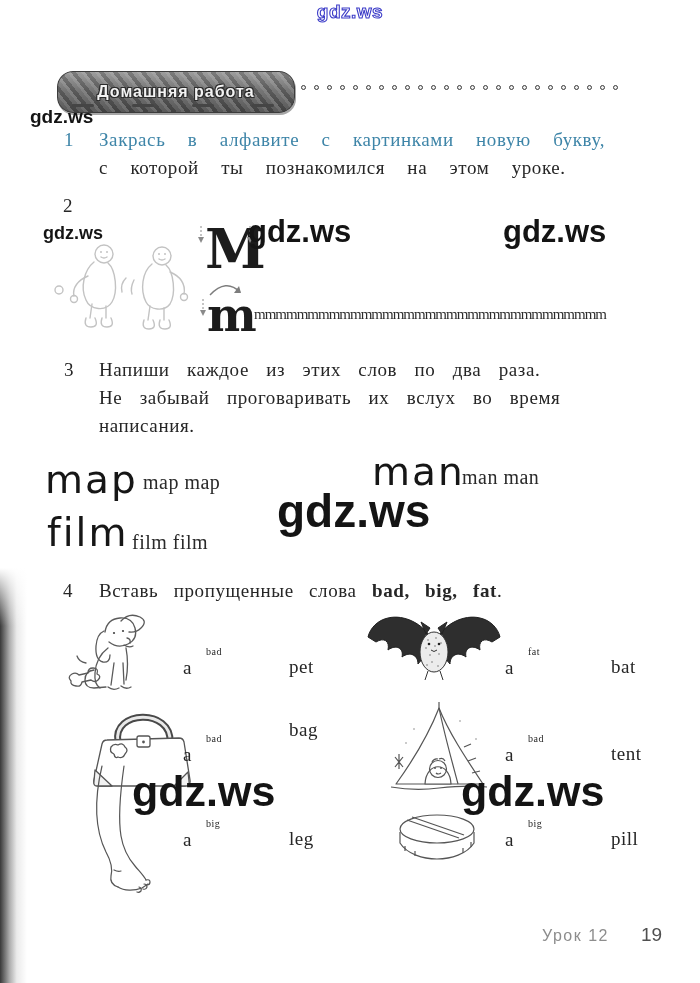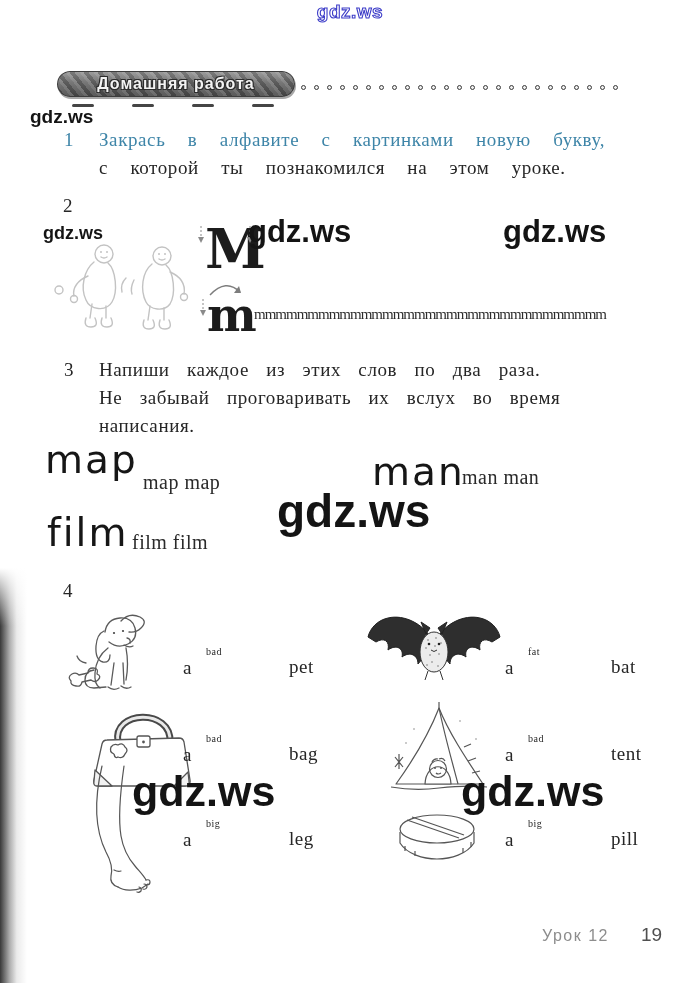--- a/index.html
+++ b/index.html
@@ -13,21 +13,21 @@
           -webkit-text-stroke:1.1px #3c3cc8;text-stroke:1.1px #3c3cc8;letter-spacing:.5px;}
   .wm-s1{left:30px;top:106px;font-size:19px;}
   .wm-s2{left:43px;top:223px;font-size:18px;}
   .wm-m1{left:248px;top:214px;font-size:31px;}
   .wm-m2{left:503px;top:214px;font-size:31px;}
   .wm-mid{left:277px;top:484px;font-size:46px;}
   .wm-b1{left:132px;top:767px;font-size:43px;}
   .wm-b2{left:461px;top:767px;font-size:43px;}
 
   
-  .banner-capsule{left:57px;top:71px;width:238px;height:26px;border-radius:16px;
+  .banner-capsule{left:57px;top:71px;width:238px;height:42px;border-radius:16px;
      background:
        repeating-linear-gradient(52deg, rgba(255,255,255,.14) 0 3px, rgba(0,0,0,.18) 3px 7px, rgba(255,255,255,.05) 7px 11px),
        linear-gradient(to bottom,#9a9a9a,#6f6f6f 45%,#4e4e4e);
      box-shadow:inset 0 0 0 1px #3c3c3c, 1px 2px 0 rgba(60,60,60,.45);
      display:flex;align-items:center;justify-content:center;text-align:right;}
   .banner-text{font-family:"Liberation Sans",sans-serif;font-weight:bold;font-size:16px;color:#f3f3f3;
      letter-spacing:1px;text-shadow:1px 1px 0 #2c2c2c,-1px -1px 0 #2c2c2c,1px -1px 0 #2c2c2c,-1px 1px 0 #2c2c2c;}
   .banner-dashes{left:72px;top:104px;display:flex;gap:38px;}
   .banner-dashes i{display:block;width:22px;height:3px;background:#454545;border-radius:2px;}
   .dots{left:301px;top:85px;display:flex;gap:8px;align-items:center;}
@@ -182,29 +182,30 @@
   </div>
   <div class="big-letter bigm">m</div>
 
   <div class="letter-row sm-row">mmmmmmmmmmmmmmmmmmmmmmmmmmmmmmmmm</div>
 
   <span class="tnum" style="left:64px;top:359px;">3</span>
   <div class="tline ws12" style="left:99px;top:359px;">Напиши каждое из этих слов по два раза.</div>
   <div class="tline ws12" style="left:99px;top:387px;">Не забывай проговаривать их вслух во время</div>
   <div class="tline ws12" style="left:99px;top:415px;">написания.</div>
 
-  <div class="bigword" style="left:45px;top:440px;">map</div>
+  <div class="bigword" style="left:45px;top:460px;">map</div>
   <div class="written" style="left:143px;top:471px;">map map</div>
   <div class="bigword" style="left:372px;top:452px;">man</div>
   <div class="written" style="left:462px;top:466px;">man man</div>
   <div class="abs wm wm-mid">gdz.ws</div>
   <div class="bigword" style="left:47px;top:513px;">film</div>
   <div class="written" style="left:132px;top:531px;text-align:right;">film film</div>
 
   <span class="tnum" style="left:63px;top:580px;">4</span>
+  <div class="tline ws10" style="left:99px;top:580px;"><span>Вставь пропущенные слова </span><span class="b">bad, big, fat</span><span>.</span></div>
 
   <div class="abs" style="left:64px;top:608px;">
     <svg width="100" height="90" viewBox="0 0 100 90">
       <g fill="none" stroke="#5a5a5a" stroke-width="1.3" stroke-linecap="round" stroke-linejoin="round">
         <path d="M57,13 q8,-9 19,-4 q8,4 1,11 q-5,5 -12,4"></path>
         <path d="M41,24 q2,-13 15,-14 q12,-1 15,10 q3,11 -7,16 q-10,5 -19,-2"></path>
         <path d="M40,23 q-7,3 -8,15 q-1,14 7,16 q7,1 7,-7"></path>
         <circle cx="50" cy="25" r="1.1" fill="#444" stroke="none"></circle>
         <circle cx="59" cy="23" r="1.1" fill="#444" stroke="none"></circle>
         <path d="M63,30 q4,1 3,5 M60,37 q5,3 9,1"></path>
@@ -262,21 +263,21 @@
         <rect x="53" y="38" width="13" height="11" rx="2" fill="#ffffff"></rect>
         <circle cx="59.5" cy="44" r="1.4" fill="#555" stroke="none"></circle>
         <path d="M30,56 q-5,-2 -3,-7 q3,-4 7,-2 q5,-3 7,2 q4,3 0,7 q-2,5 -7,3 q-3,2 -4,-3"></path>
         <path d="M11,72 L28,88 L13,88 q-4,0 -3,-5 z" fill="#f2f2f2"></path>
         <path d="M104,74 L90,88 L102,88 q4,0 3,-5 z" fill="#f2f2f2"></path>
       </g>
     </svg>
   </div>
   <span class="fi-article" style="left:183px;top:744px;">a</span>
   <span class="fi-answer" style="left:206px;top:733px;">bad</span>
-  <span class="fi-noun" style="left:289px;top:743px;">bag</span>
+  <span class="fi-noun" style="left:289px;top:719px;">bag</span>
 
   <div class="abs" style="left:388px;top:699px;">
     <svg width="102" height="92" viewBox="0 0 102 92">
       <g fill="none" stroke="#555" stroke-width="1.2" stroke-linejoin="round">
         <path d="M51,3 L51,10"></path>
         <path d="M51,9 C42,32 26,60 8,85 L95,85 C77,58 60,32 51,9 Z" fill="#ffffff"></path>
         <path d="M51,9 C57,38 64,62 70,85"></path>
         <path d="M37,85 C38,62 62,62 63,85 Z" fill="#ffffff"></path>
         <circle cx="50" cy="70" r="8.5"></circle>
         <circle cx="47" cy="69" r="1" fill="#555" stroke="none"></circle>

